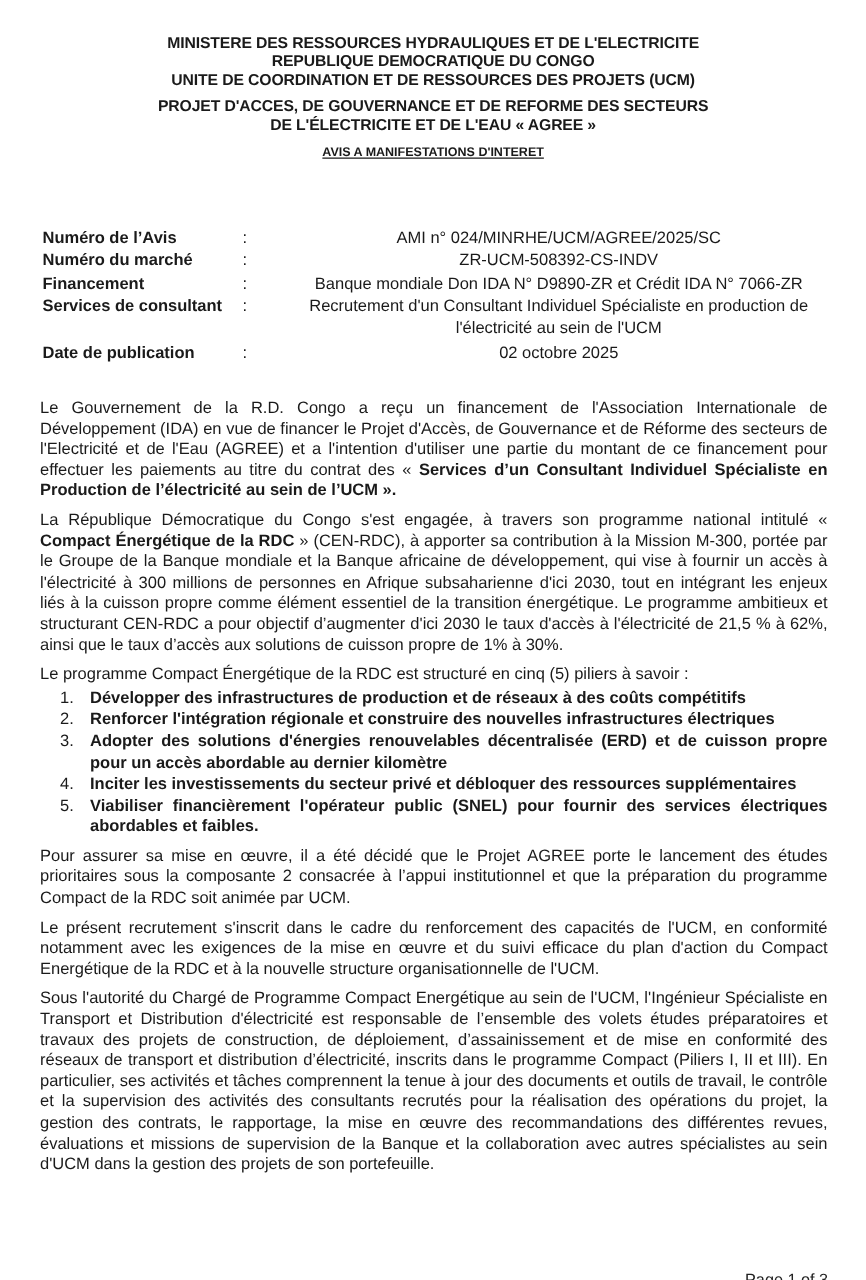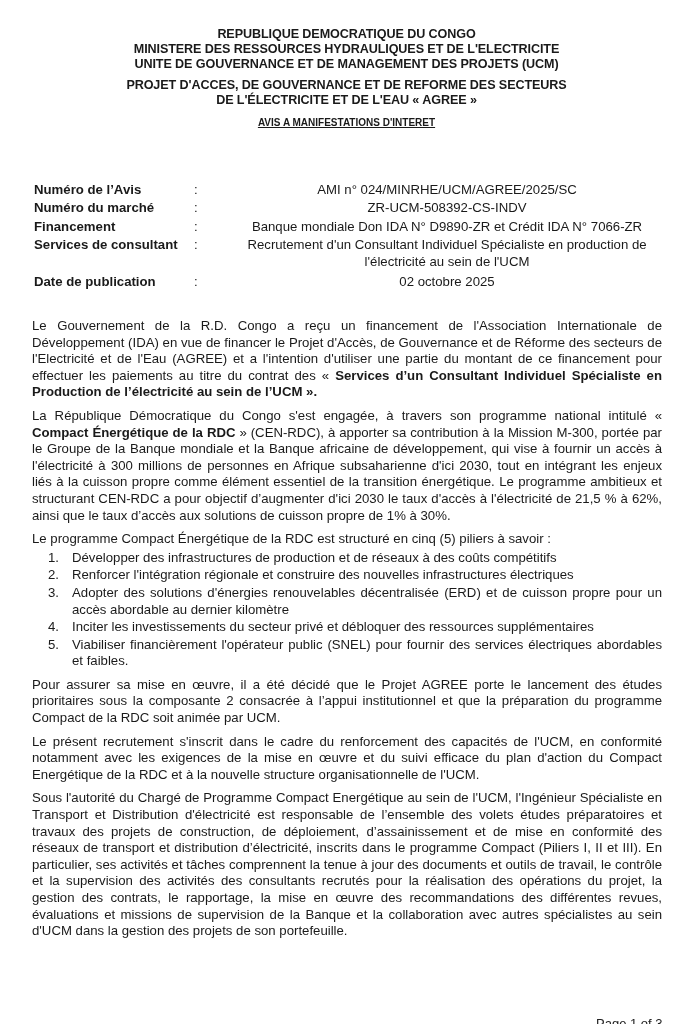--- a/index.html
+++ b/index.html
@@ -18,33 +18,33 @@
     .meta .k { width: 156px; font-weight: bold; flex: none; }
     .meta .c { width: 22px; flex: none; text-align: left; padding-left: 4px; }
     .meta .v { flex: 1; padding-left: 4px; text-align: center; }
 
     .body { position: absolute; left: 32px; top: 318px; width: 630px; font-size: 13.2px; line-height: 16.6px; text-align: justify; }
     .body p { margin: 0 0 7px 0; }
     .body b { font-weight: bold; }
     .list { margin: 0 0 7px 0; padding: 0; list-style: none; }
     .list li { display: flex; margin: 0 0 1px 0; }
     .list .n { width: 20px; flex: none; padding-left: 16px; }
-    .list .t { flex: 1; padding-left: 4px; }
+    .list .t { flex: 1; padding-left: 4px; font-weight: bold; }
 
     .footer { position: absolute; left: 596px; top: 1016px; font-size: 13px; line-height: 15px; color: #222; white-space: nowrap; }
   </style>
 </head>
 <body>
 
 <div class="page">
 
   <div class="header">
+    <div class="l">MINISTERE DES RESSOURCES HYDRAULIQUES ET DE L'ELECTRICITE</div>
     <div class="l">REPUBLIQUE DEMOCRATIQUE DU CONGO</div>
-    <div class="l">MINISTERE DES RESSOURCES HYDRAULIQUES ET DE L'ELECTRICITE</div>
-    <div class="l">UNITE DE GOUVERNANCE ET DE MANAGEMENT DES PROJETS (UCM)</div>
+    <div class="l">UNITE DE COORDINATION ET DE RESSOURCES DES PROJETS (UCM)</div>
     <div class="l g2">PROJET D'ACCES, DE GOUVERNANCE ET DE REFORME DES SECTEURS</div>
     <div class="l">DE L'ÉLECTRICITE ET DE L'EAU « AGREE »</div>
     <div class="title">AVIS A MANIFESTATIONS D'INTERET</div>
   </div>
 
   <div class="meta">
     <div class="row">
       <span class="k">Numéro de l’Avis</span>
       <span class="c">:</span>
       <span class="v">AMI n° 024/MINRHE/UCM/AGREE/2025/SC</span>

